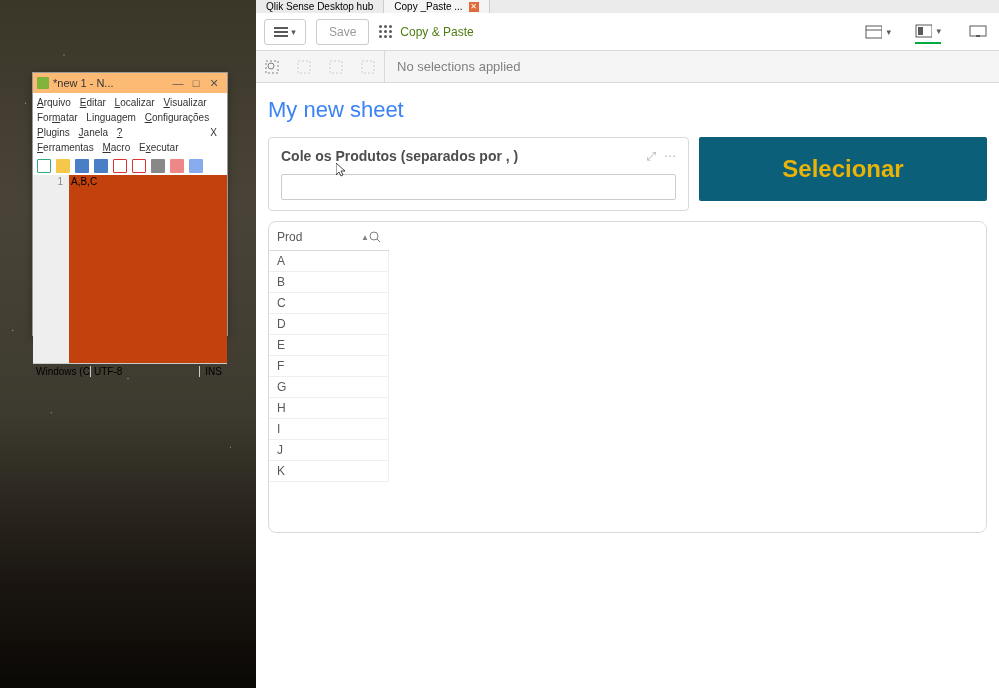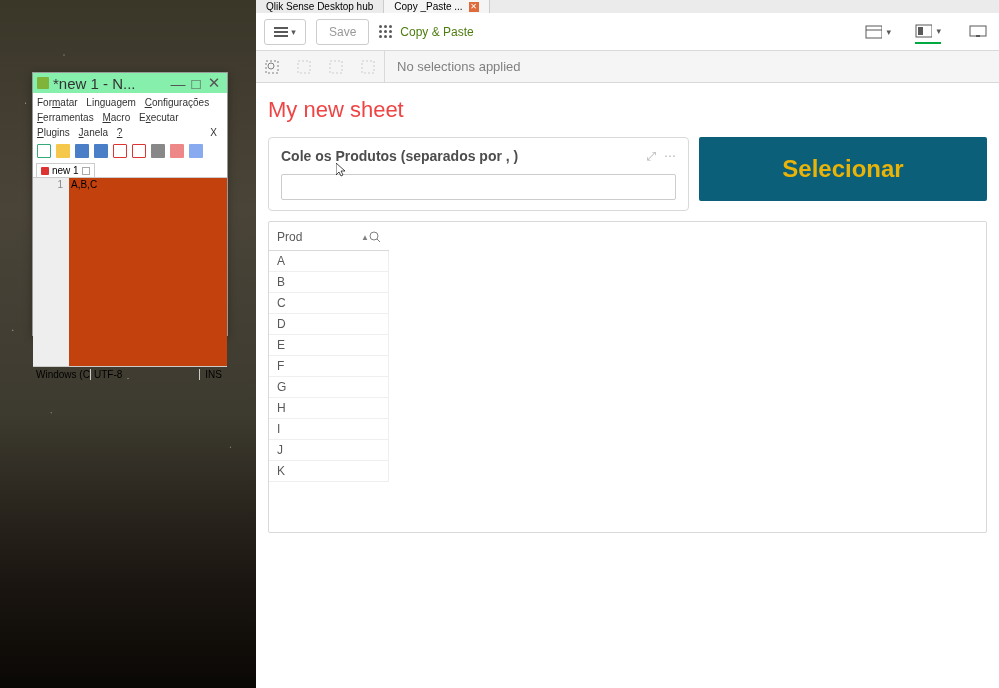--- a/index.html
+++ b/index.html
@@ -27,22 +27,22 @@
     radial-gradient(1px 1px at 90% 65%, rgba(255,255,255,0.5), transparent),
     radial-gradient(1px 1px at 5% 48%, rgba(255,255,255,0.6), transparent);
 }
 
 
 .npp {
   position: absolute; left: 32px; top: 72px; width: 196px; height: 264px;
   background: #fff; border: 1px solid #999; box-shadow: 0 2px 8px rgba(0,0,0,0.3);
 }
 .npp-title {
-  height: 20px; background: #86efac; display: flex; align-items: center;
-  padding: 0 4px; font-size: 15px; color: #333;
+  height: 20px; background: #fdba74; display: flex; align-items: center;
+  padding: 0 4px; font-size: 11px; color: #333;
 }
 .npp-title .ico { width: 12px; height: 12px; background: #7fb33a; margin-right: 4px; border-radius: 1px; }
 .npp-title .t { flex: 1; }
 .npp-title .btn { width: 18px; text-align: center; color: #555; cursor: default; }
 .npp-menu { padding: 2px 4px; font-size: 10px; color: #333; line-height: 15px; }
 .npp-menu span { margin-right: 6px; cursor: default; }
 .npp-menu span u { text-decoration: underline; }
 .npp-x { float: right; }
 .npp-toolbar { height: 18px; padding: 2px 4px; display: flex; gap: 5px; align-items: center; }
 .npp-toolbar .tb { width: 14px; height: 14px; border-radius: 1px; }
@@ -74,29 +74,29 @@
 .q-app .dots { display: grid; grid-template-columns: repeat(3, 3px); gap: 2px; }
 .q-app .dots div { width: 3px; height: 3px; background: #595959; border-radius: 50%; }
 .q-toolbar-right { margin-left: auto; display: flex; gap: 24px; align-items: center; }
 .q-tb-icon { width: 26px; height: 18px; display: flex; align-items: center; justify-content: center; gap: 4px; color: #595959; font-size: 9px; }
 .q-tb-icon.green { border-bottom: 2px solid #00a841; padding-bottom: 6px; margin-bottom: -6px; }
 .q-sel-bar { height: 32px; background: #f5f5f5; border-bottom: 1px solid #d9d9d9; display: flex; align-items: center; }
 .q-sel-icons { display: flex; padding: 0 6px; gap: 12px; }
 .q-sel-ico { width: 20px; height: 20px; display: flex; align-items: center; justify-content: center; }
 .q-sel-text { padding-left: 12px; font-size: 13px; color: #808080; border-left: 1px solid #d9d9d9; height: 100%; display: flex; align-items: center; }
 .q-content { padding: 14px 12px; }
-.q-title { font-size: 22px; color: #ef4444; margin-bottom: 14px; }
+.q-title { font-size: 22px; color: #3b82f6; margin-bottom: 14px; }
 .q-row { display: flex; gap: 10px; margin-bottom: 10px; }
 .q-card { flex: 1; border: 1px solid #d9d9d9; border-radius: 4px; padding: 10px 12px; background: #fff; }
 .q-card-head { display: flex; align-items: center; }
 .q-card-title { font-size: 14px; color: #4d4d4d; font-weight: bold; flex: 1; }
 .q-card-icons { display: flex; gap: 8px; color: #b3b3b3; font-size: 12px; }
 .q-input { width: 100%; height: 26px; border: 1px solid #ccc; border-radius: 2px; margin-top: 10px; padding: 0 6px; }
 .q-btn-big { width: 288px; height: 64px; background: #0b5f78; color: #eab308; font-size: 24px; font-weight: bold; display: flex; align-items: center; justify-content: center; border-radius: 2px; cursor: pointer; }
-.q-table-wrap { border: 1px solid #d9d9d9; border-radius: 2px; padding: 8px 0 0 0; min-height: 312px; }
+.q-table-wrap { border: 1px solid #d9d9d9; border-radius: 8px; padding: 8px 0 0 0; min-height: 312px; }
 .q-th { display: flex; align-items: center; width: 120px; padding: 0 8px 6px 8px; font-size: 12px; color: #595959; border-bottom: 1px solid #d9d9d9; }
 .q-th .lab { flex: 1; }
 .q-th .sort { font-size: 8px; color: #808080; margin-left: 4px; }
 .q-th .srch { color: #808080; }
 .q-td { width: 120px; padding: 3px 8px; font-size: 12px; color: #595959; border-bottom: 1px solid #efefef; border-right: 1px solid #efefef; }
 
 svg { display: block; }
 </style>
 </head>
 <body>
@@ -106,53 +106,52 @@
 <div class="npp">
   <div class="npp-title">
     <div class="ico"></div>
     <div class="t">*new 1 - N...</div>
     <div class="btn">—</div>
     <div class="btn">□</div>
     <div class="btn">✕</div>
   </div>
   <div class="npp-menu">
     <div>
+      <span><u>A</u>rquivo</span>
+      <span><u>E</u>ditar</span>
+      <span><u>L</u>ocalizar</span>
+      <span><u>V</u>isualizar</span>
+    </div>
+    <div>
       <span>For<u>m</u>atar</span>
       <span>Lin<u>g</u>uagem</span>
       <span><u>C</u>onfigurações</span>
-    </div>
-    <div>
-      <span><u>F</u>erramentas</span>
-      <span><u>M</u>acro</span>
-      <span>E<u>x</u>ecutar</span>
     </div>
     <div>
       <span><u>P</u>lugins</span>
       <span><u>J</u>anela</span>
       <span><u>?</u></span>
       <span class="npp-x">X</span>
+    </div>
+    <div>
+      <span><u>F</u>erramentas</span>
+      <span><u>M</u>acro</span>
+      <span>E<u>x</u>ecutar</span>
     </div>
   </div>
   <div class="npp-toolbar">
     <div class="tb" style="background:#fff;border:1px solid #3a7;"></div>
     <div class="tb" style="background:#f5c84c;"></div>
     <div class="tb" style="background:#4a7fc7;"></div>
     <div class="tb" style="background:#4a7fc7;"></div>
     <div class="tb" style="background:#fff;border:1px solid #d33;"></div>
     <div class="tb" style="background:#fff;border:1px solid #d33;"></div>
     <div class="tb" style="background:#888;"></div>
     <div class="tb" style="background:#e88;"></div>
     <div class="tb" style="background:#8ae;"></div>
-  </div>
-  <div class="npp-tabs">
-    <div class="npp-tab">
-      <div class="dot"></div>
-      <span>new 1</span>
-      <div class="cls"></div>
-    </div>
   </div>
   <div class="npp-body">
     <div class="npp-gutter">
       <div>1</div>
     </div>
     <div class="npp-editor">
       <span>A,B,C</span>
     </div>
   </div>
   <div class="npp-status">

